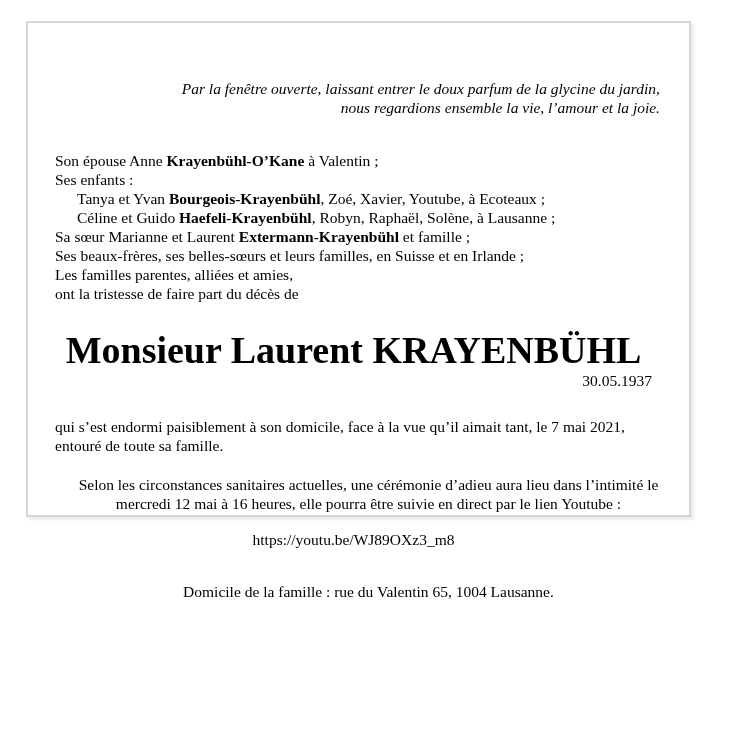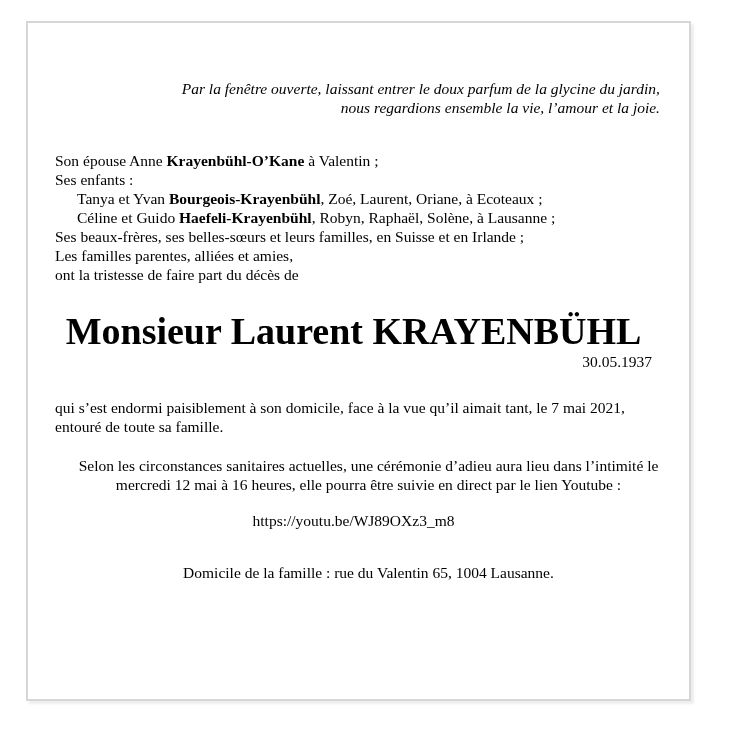--- a/index.html
+++ b/index.html
@@ -13,21 +13,21 @@
     position: relative;
     overflow: hidden;
     font-family: "Liberation Serif", "DejaVu Serif", serif;
     color: #000000;
   }
   .page {
     position: absolute;
     left: 26px;
     top: 21px;
     width: 665px;
-    height: 680px;
+    height: 496px;
     box-sizing: border-box;
     background: #ffffff;
     border: 2px solid #d6d6d6;
     box-shadow: 3px 3px 2px rgba(0,0,0,0.07);
     padding: 56px 7px 0 27px;
   }
   .lines { white-space: pre-line; }
   .epigraph {
     font-style: italic;
     font-size: 15.5px;
@@ -79,22 +79,23 @@
 <body>
 
 <div class="page">
 
   <div class="epigraph lines">Par la fenêtre ouverte, laissant entrer le doux parfum de la glycine du jardin,
 nous regardions ensemble la vie, l’amour et la joie.</div>
 
   <div class="family">
     <div class="family-line"><span>Son épouse Anne </span><span class="bold-name">Krayenbühl-O’Kane</span><span> à Valentin ;</span></div>
     <div class="family-line"><span>Ses enfants :</span><span class="bold-name"></span><span></span></div>
-    <div class="family-line indent"><span>Tanya et Yvan </span><span class="bold-name">Bourgeois-Krayenbühl</span><span>, Zoé, Laurent, Oriane, à Ecoteaux ;</span></div>
+    <div class="family-line indent"><span>Tanya et Yvan </span><span class="bold-name">Bourgeois-Krayenbühl</span><span>, Zoé, Xavier, Youtube, à Ecoteaux ;</span></div>
     <div class="family-line indent"><span>Céline et Guido </span><span class="bold-name">Haefeli-Krayenbühl</span><span>, Robyn, Raphaël, Solène, à Lausanne ;</span></div>
+    <div class="family-line"><span>Sa sœur Marianne et Laurent </span><span class="bold-name">Extermann-Krayenbühl</span><span> et famille ;</span></div>
     <div class="family-line"><span>Ses beaux-frères, ses belles-sœurs et leurs familles, en Suisse et en Irlande ;</span><span class="bold-name"></span><span></span></div>
     <div class="family-line"><span>Les familles parentes, alliées et amies,</span><span class="bold-name"></span><span></span></div>
     <div class="family-line"><span>ont la tristesse de faire part du décès de</span><span class="bold-name"></span><span></span></div>
   </div>
 
   <div class="deceased-title">Monsieur Laurent KRAYENBÜHL</div>
 
   <div class="birth-date">30.05.1937</div>
 
   <div class="para death-para lines">qui s’est endormi paisiblement à son domicile, face à la vue qu’il aimait tant, le 7 mai 2021,

